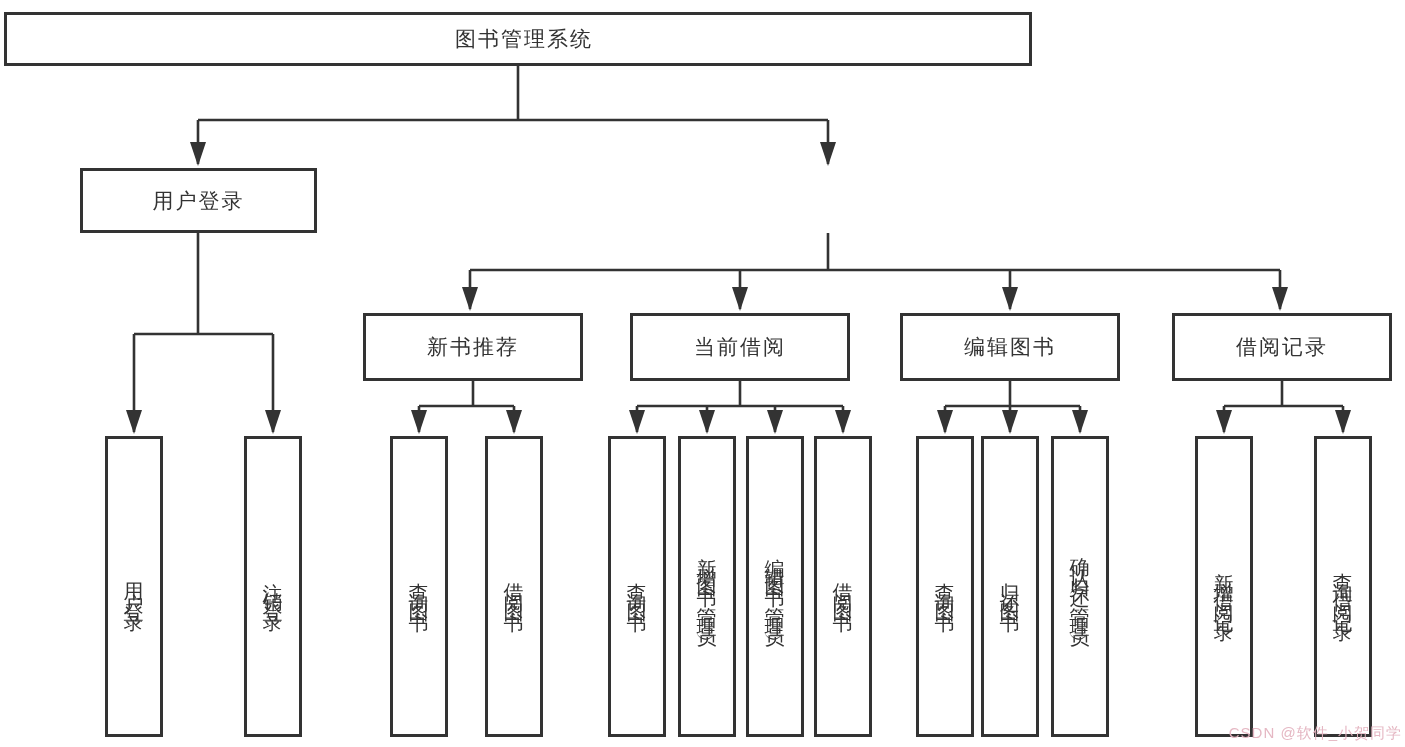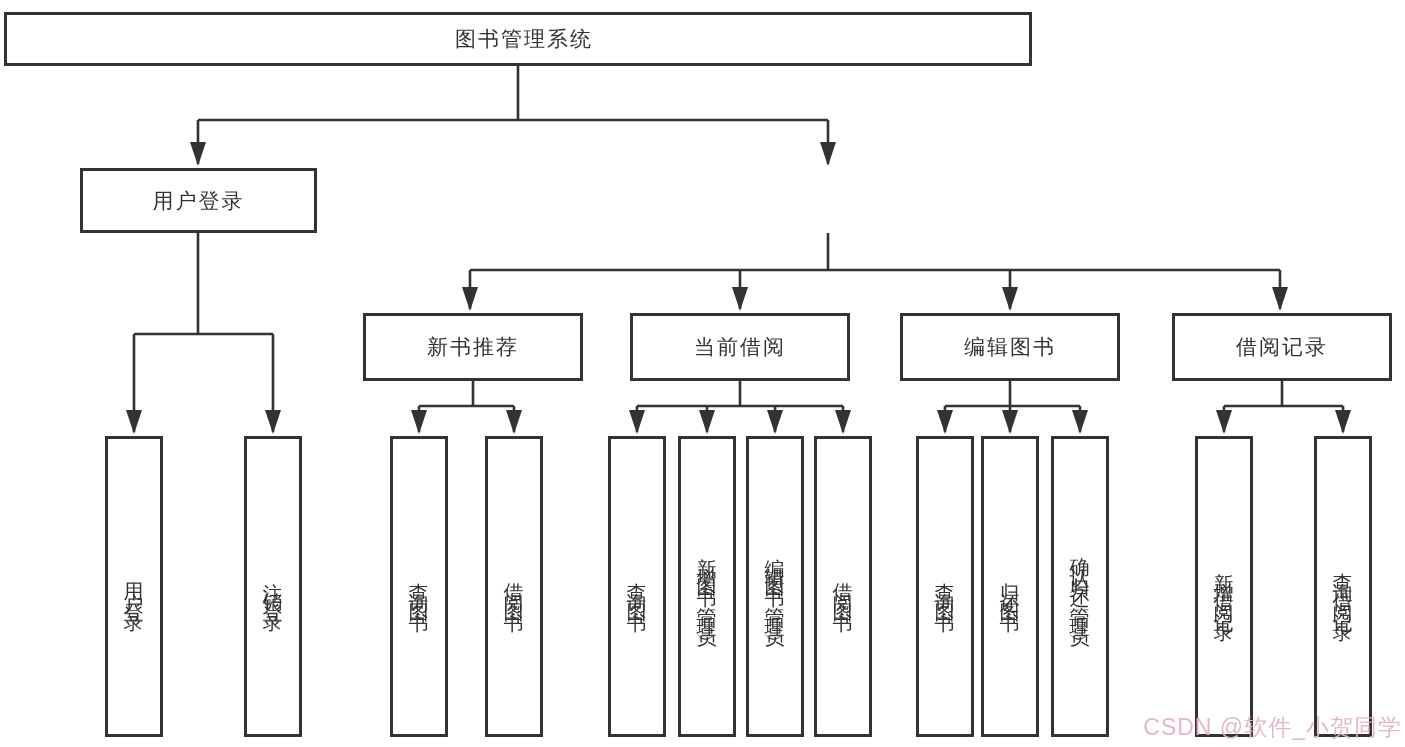--- a/index.html
+++ b/index.html
@@ -48,21 +48,21 @@
   .vbox span {
     writing-mode: vertical-rl;
     text-orientation: mixed;
     letter-spacing: 10px;
     line-height: 1;
   }
   #watermark {
     position: absolute;
     right: 3px;
     bottom: 4px;
-    font-size: 23px;
+    font-size: 15px;
     letter-spacing: 1px;
     color: #e4b4c0;
     opacity: 0.95;
     z-index: 5;
     white-space: nowrap;
   }
 </style>
 </head>
 <body>
 

